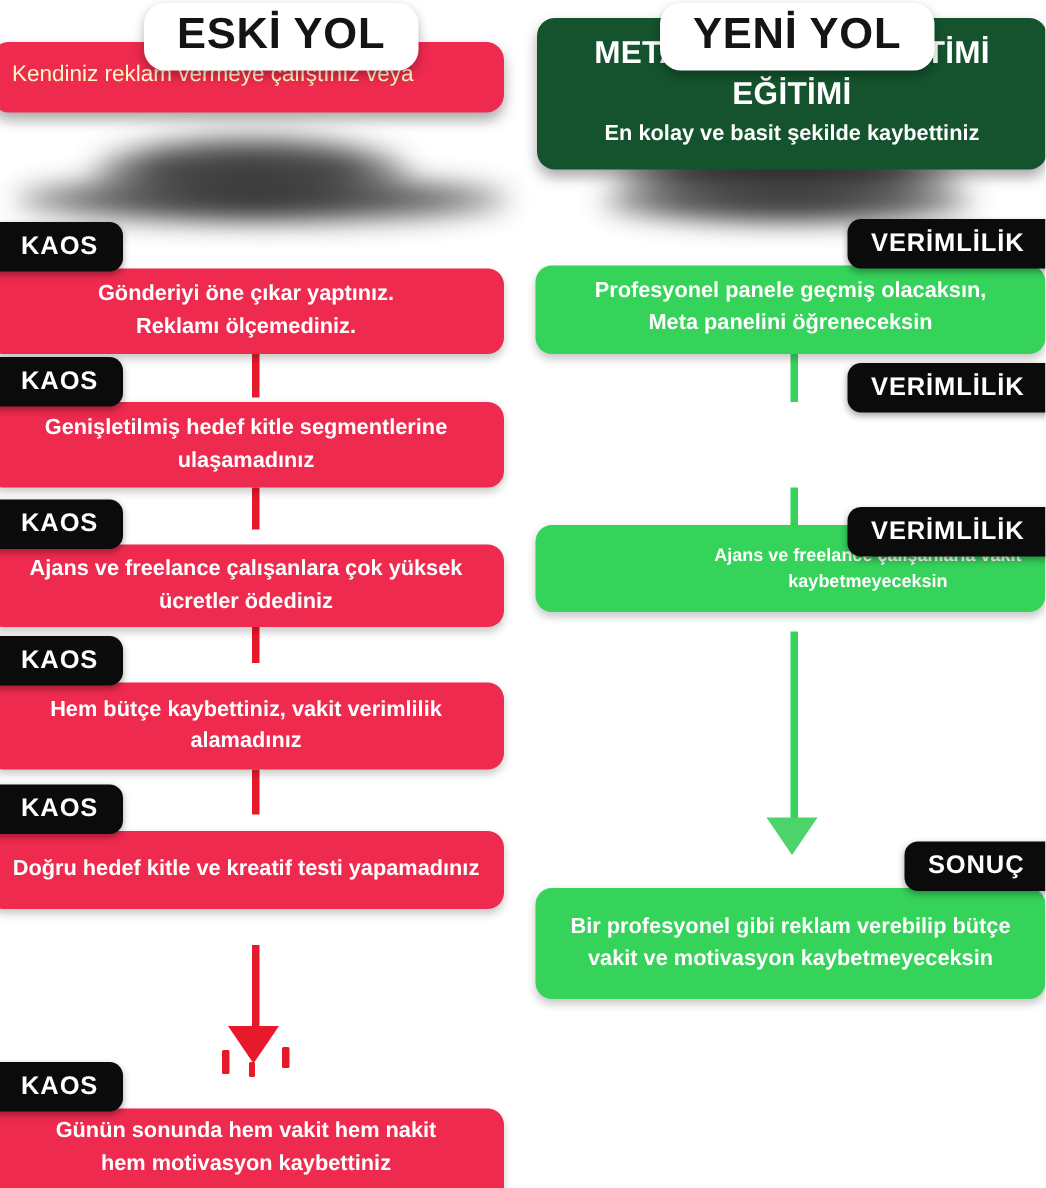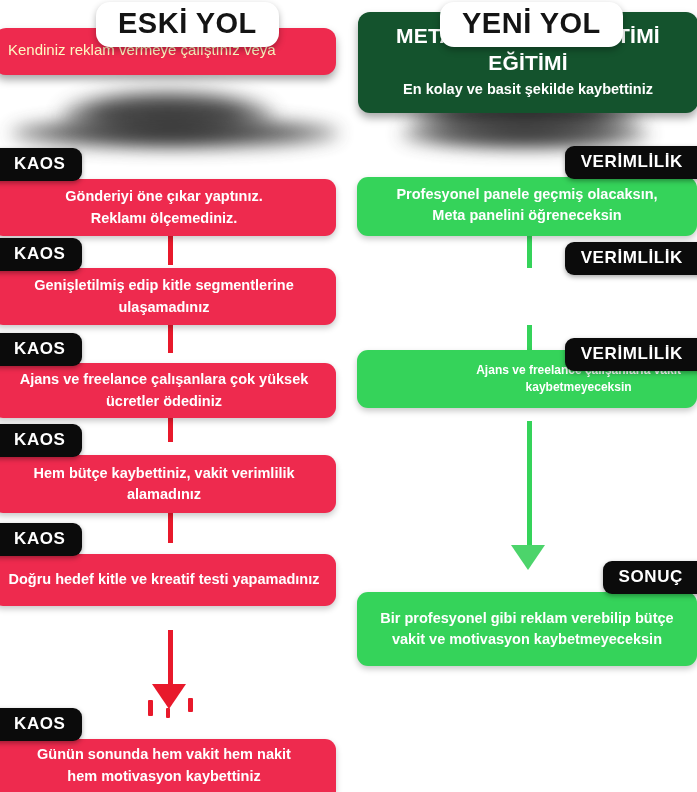--- a/index.html
+++ b/index.html
@@ -204,21 +204,21 @@
     <div class="arrow-speck" style="left:166px; top:708px; width:4px; height:10px;"></div>
 
     <div class="badge left-anchored" style="top:148px;">KAOS</div>
     <div class="card red" style="top:179px; height:57px;">
       <span style="white-space:pre-line">Gönderiyi öne çıkar yaptınız.
 Reklamı ölçemediniz.</span>
     </div>
 
     <div class="badge left-anchored" style="top:238px;">KAOS</div>
     <div class="card red" style="top:268px; height:57px;">
-      <span style="white-space:pre-line">Genişletilmiş edip kitle segmentlerine
+      <span style="white-space:pre-line">Genişletilmiş hedef kitle segmentlerine
 ulaşamadınız</span>
     </div>
 
     <div class="badge left-anchored" style="top:333px;">KAOS</div>
     <div class="card red" style="top:363px; height:55px;">
       <span style="white-space:pre-line">Ajans ve freelance çalışanlara çok yüksek
 ücretler ödediniz</span>
     </div>
 
     <div class="badge left-anchored" style="top:424px;">KAOS</div>

